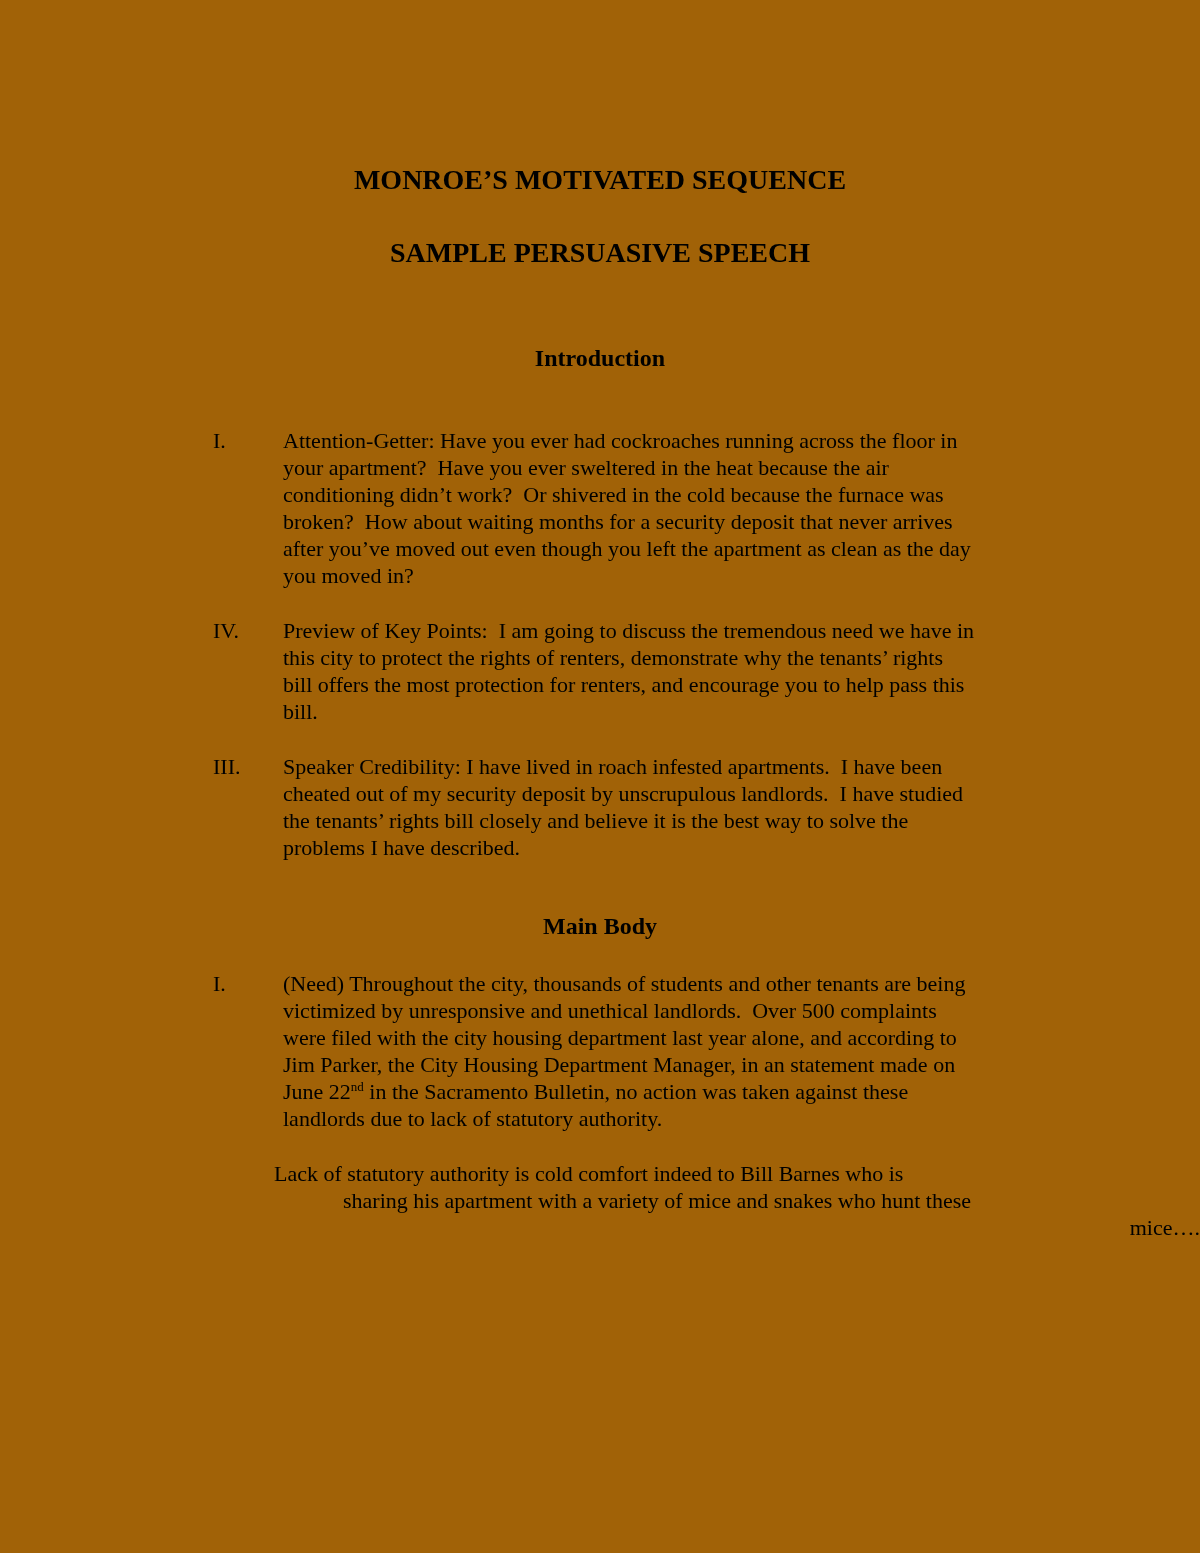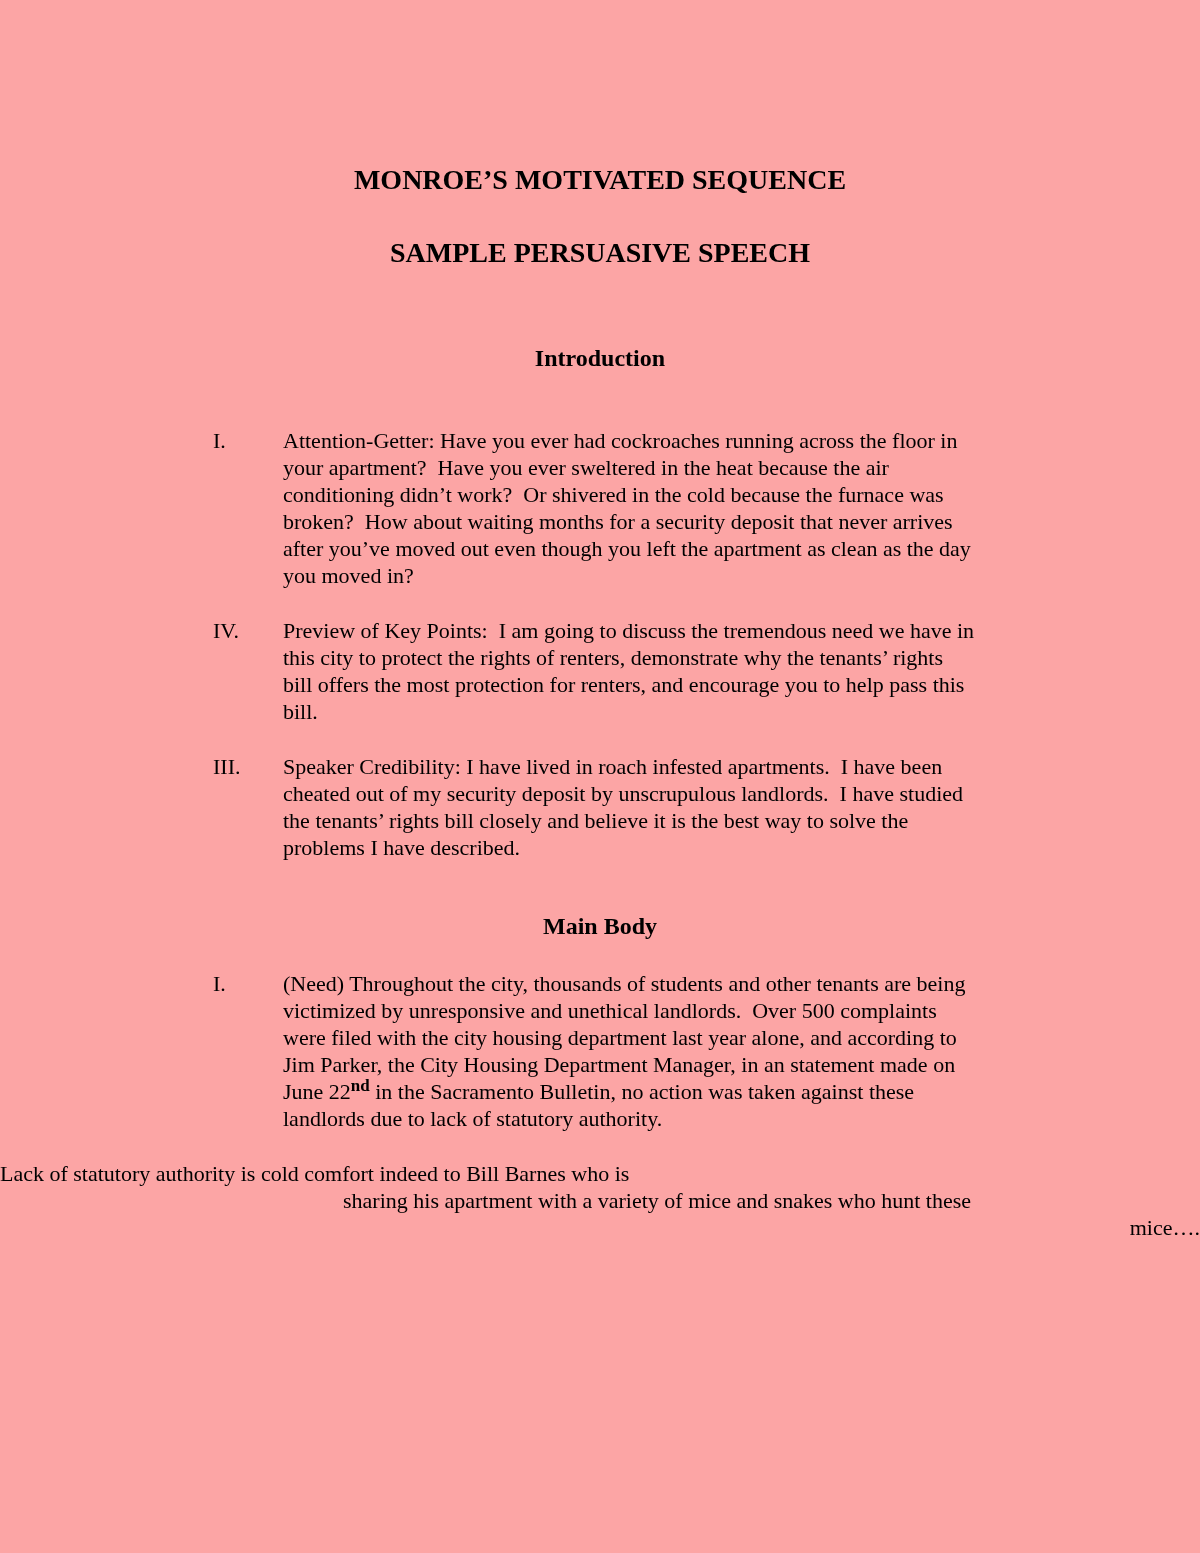--- a/index.html
+++ b/index.html
@@ -6,21 +6,21 @@
     margin: 0;
     padding: 0;
     background: #ffffff;
   }
   .page {
     position: relative;
     width: 1200px;
     height: 1553px;
     box-sizing: border-box;
     padding-top: 166px;
-    background: #fca5a5;
+    background: #a16207;
     color: #000000;
     font-family: "Liberation Serif", "DejaVu Serif", serif;
     font-size: 22px;
     line-height: 27px;
     overflow: hidden;
   }
   .title-line {
     text-align: center;
     font-weight: bold;
     font-size: 28px;
@@ -47,30 +47,30 @@
     left: 213px;
     top: 0;
     white-space: nowrap;
   }
   .item-text {
     display: block;
     margin-left: 283px;
     white-space: pre-wrap;
   }
   .item-text sup {
-    font-size: 17px;
-    font-weight: bold;
+    font-size: 13px;
+    font-weight: normal;
     line-height: 0;
     vertical-align: super;
   }
   .closing {
     margin-top: 28px;
   }
   .closing div { white-space: pre; }
-  .closing-line-1 { }
+  .closing-line-1 { margin-left: 274px; }
   .closing-line-2 { margin-left: 343px; }
   .closing-line-3 { margin-left: 320px; text-align: right; }
 </style>
 </head>
 <body>
 
 <div class="page">
 
   <div>
     <div class="title-line">MONROE’S MOTIVATED SEQUENCE</div>

